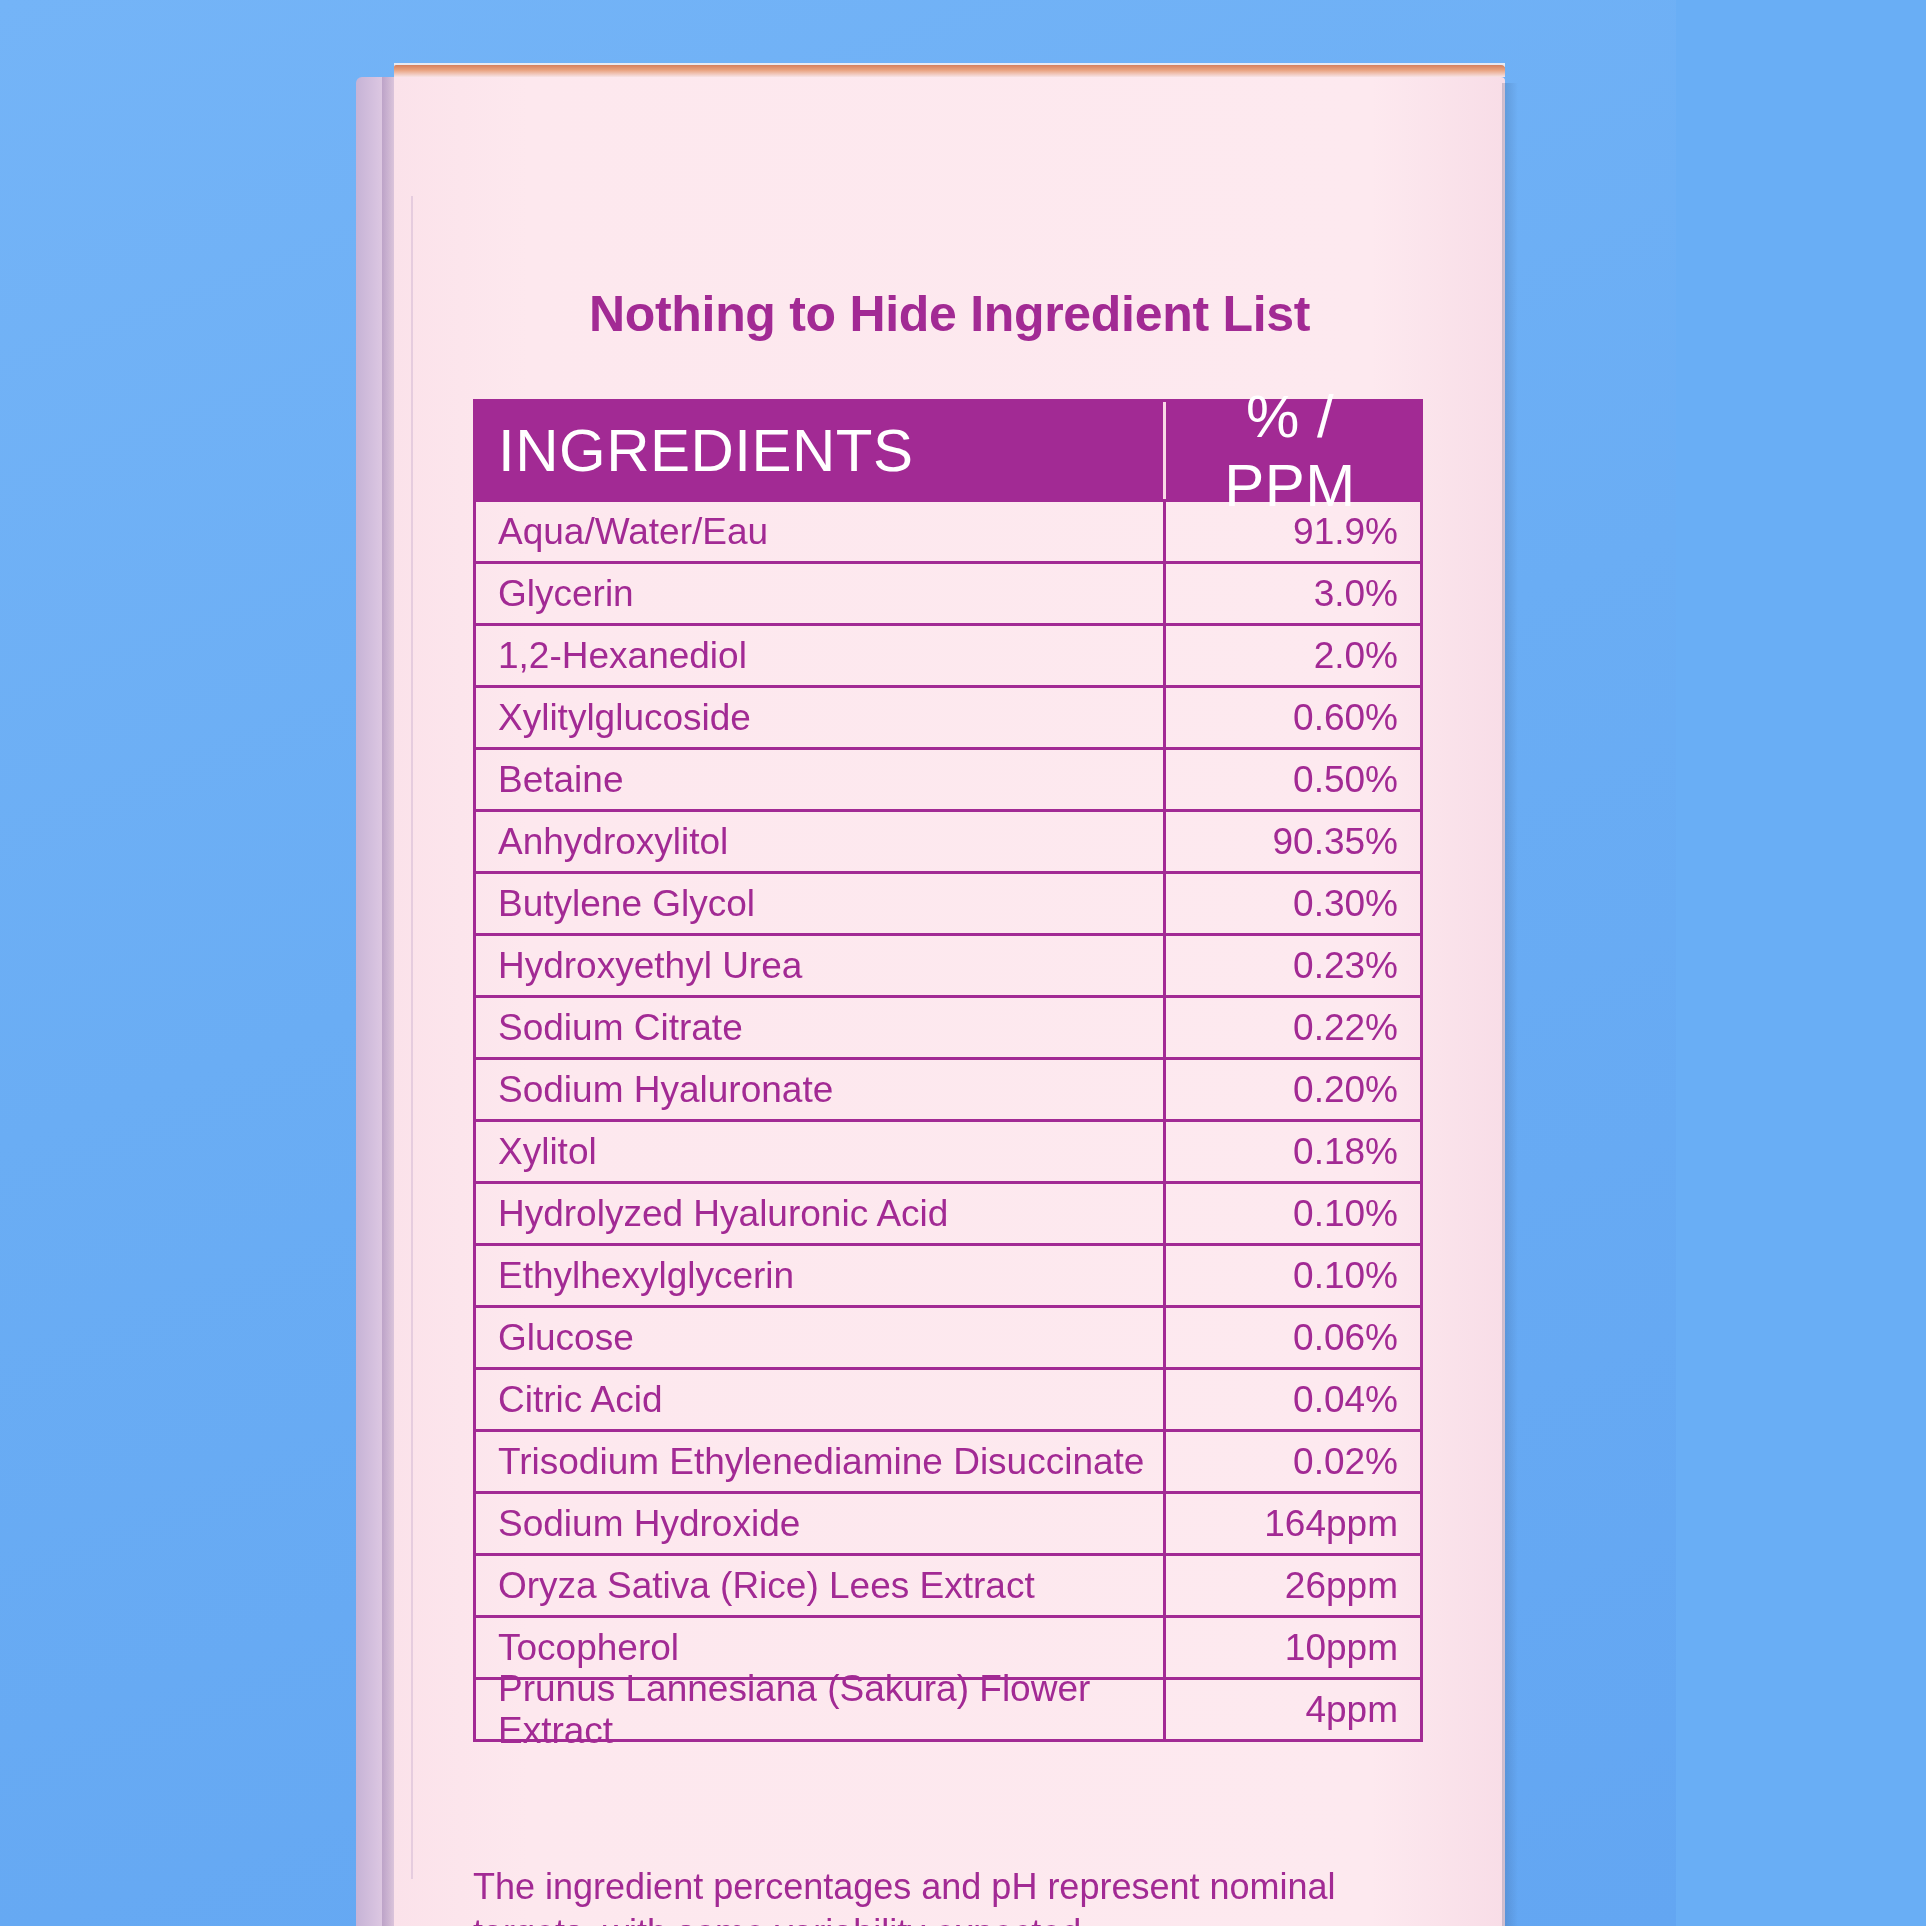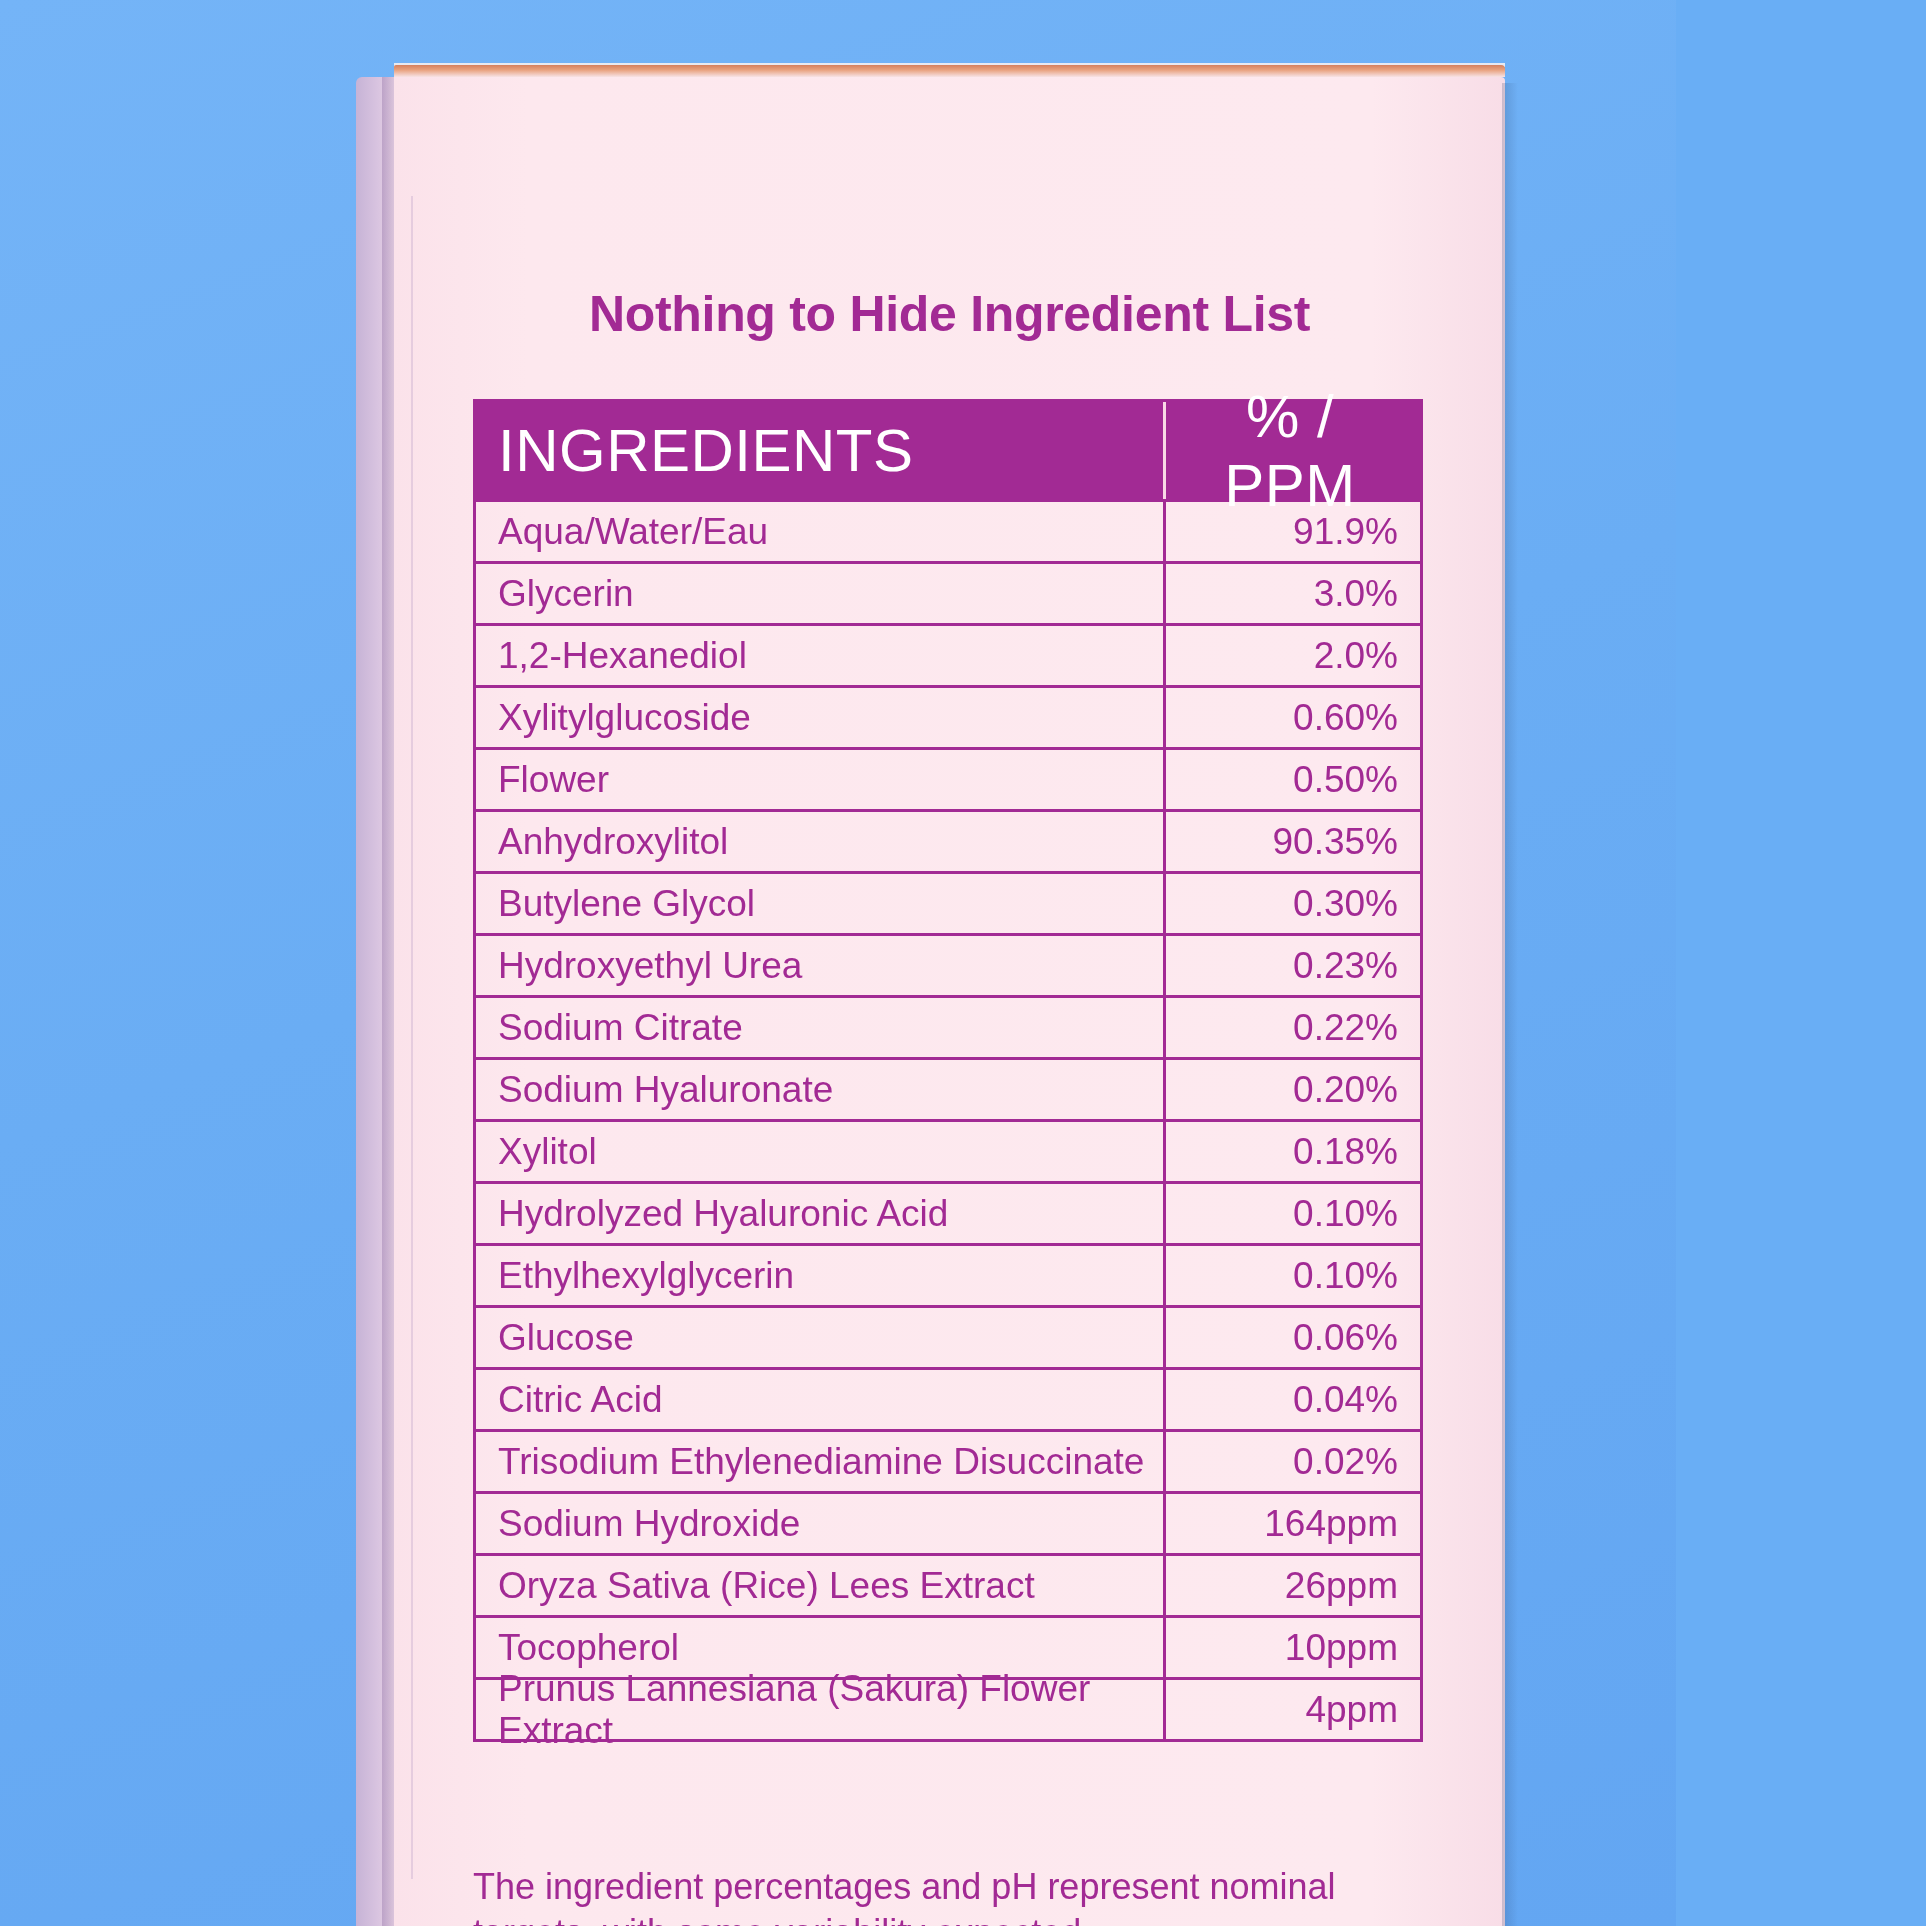--- a/index.html
+++ b/index.html
@@ -228,21 +228,21 @@
         </div>
         <div class="row body-row">
           <div class="cell-name">1,2-Hexanediol</div>
           <div class="cell-val">2.0%</div>
         </div>
         <div class="row body-row">
           <div class="cell-name">Xylitylglucoside</div>
           <div class="cell-val">0.60%</div>
         </div>
         <div class="row body-row">
-          <div class="cell-name">Flower</div>
+          <div class="cell-name">Betaine</div>
           <div class="cell-val">0.50%</div>
         </div>
         <div class="row body-row">
           <div class="cell-name">Anhydroxylitol</div>
           <div class="cell-val">90.35%</div>
         </div>
         <div class="row body-row">
           <div class="cell-name">Butylene Glycol</div>
           <div class="cell-val">0.30%</div>
         </div>

